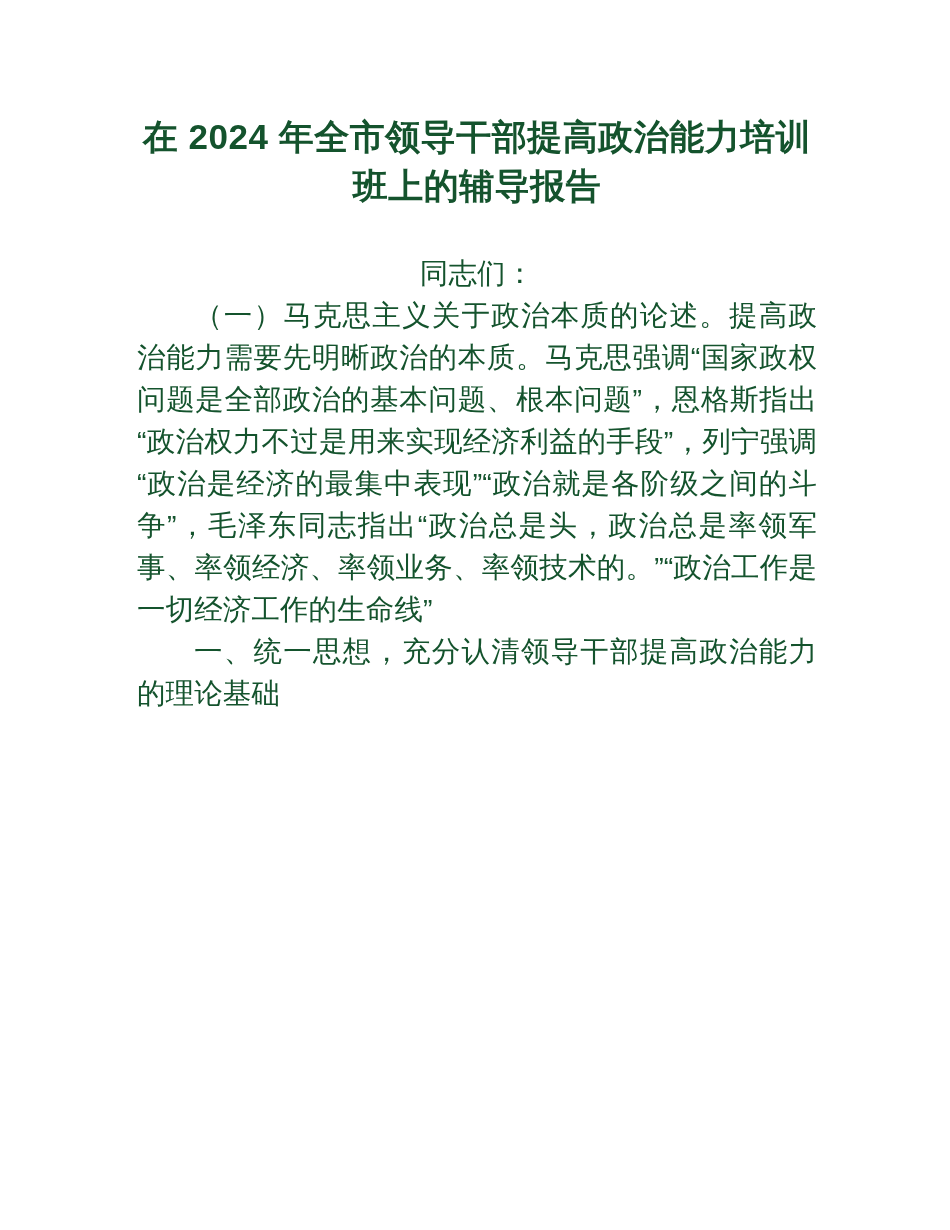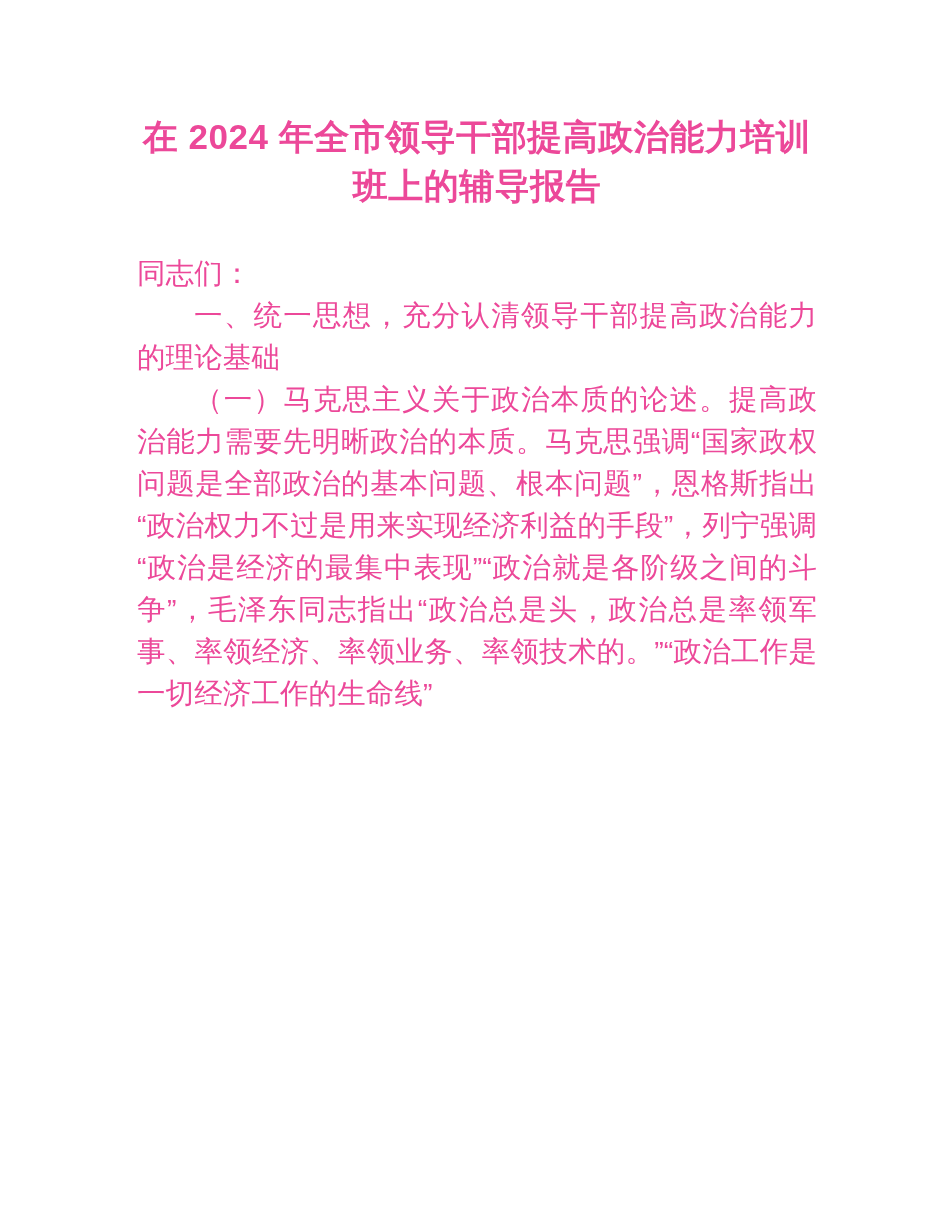--- a/index.html
+++ b/index.html
@@ -10,21 +10,21 @@
   }
 
   .page {
     position: relative;
     width: 936px;
     height: 1230px;
     background: #ffffff;
     box-sizing: border-box;
     overflow: hidden;
     font-family: "Liberation Sans", "DejaVu Sans", sans-serif;
-    color: #ec4899;
+    color: #14532d;
     -webkit-font-smoothing: antialiased;
   }
 
   .doc-body {
     position: absolute;
     left: 137px;
     top: 112px;
     width: 680px;
   }
 
@@ -43,21 +43,21 @@
     line-height: 42px;
     margin: 0 0 0 0;
     text-align: justify;
     text-justify: inter-character;
     text-indent: 2em;
     letter-spacing: 0.1px;
     word-break: break-all;
   }
 
   .para.salutation {
-    text-align: left;
+    text-align: center;
     margin-top: 42px;
   }
 
   .para.heading {
     text-align: justify;
   }
 
   .para.no-indent {
     text-indent: 0;
   }
@@ -67,19 +67,19 @@
 
 <div class="page">
 
   <div class="doc-body">
 
     <h1 class="doc-title">在 2024 年全市领导干部提高政治能力培训班上的辅导报告</h1>
 
     <p class="para salutation no-indent">同志们：</p>
 
 
+    <p class="para">（一）马克思主义关于政治本质的论述。提高政治能力需要先明晰政治的本质。马克思强调“国家政权问题是全部政治的基本问题、根本问题”，恩格斯指出“政治权力不过是用来实现经济利益的手段”，列宁强调“政治是经济的最集中表现”“政治就是各阶级之间的斗争”，毛泽东同志指出“政治总是头，政治总是率领军事、率领经济、率领业务、率领技术的。”“政治工作是一切经济工作的生命线”</p>
+
     <p class="para heading">一、统一思想，充分认清领导干部提高政治能力的理论基础</p>
-
-    <p class="para">（一）马克思主义关于政治本质的论述。提高政治能力需要先明晰政治的本质。马克思强调“国家政权问题是全部政治的基本问题、根本问题”，恩格斯指出“政治权力不过是用来实现经济利益的手段”，列宁强调“政治是经济的最集中表现”“政治就是各阶级之间的斗争”，毛泽东同志指出“政治总是头，政治总是率领军事、率领经济、率领业务、率领技术的。”“政治工作是一切经济工作的生命线”</p>
 
   </div>
 
 </div>
 
 </body></html>

